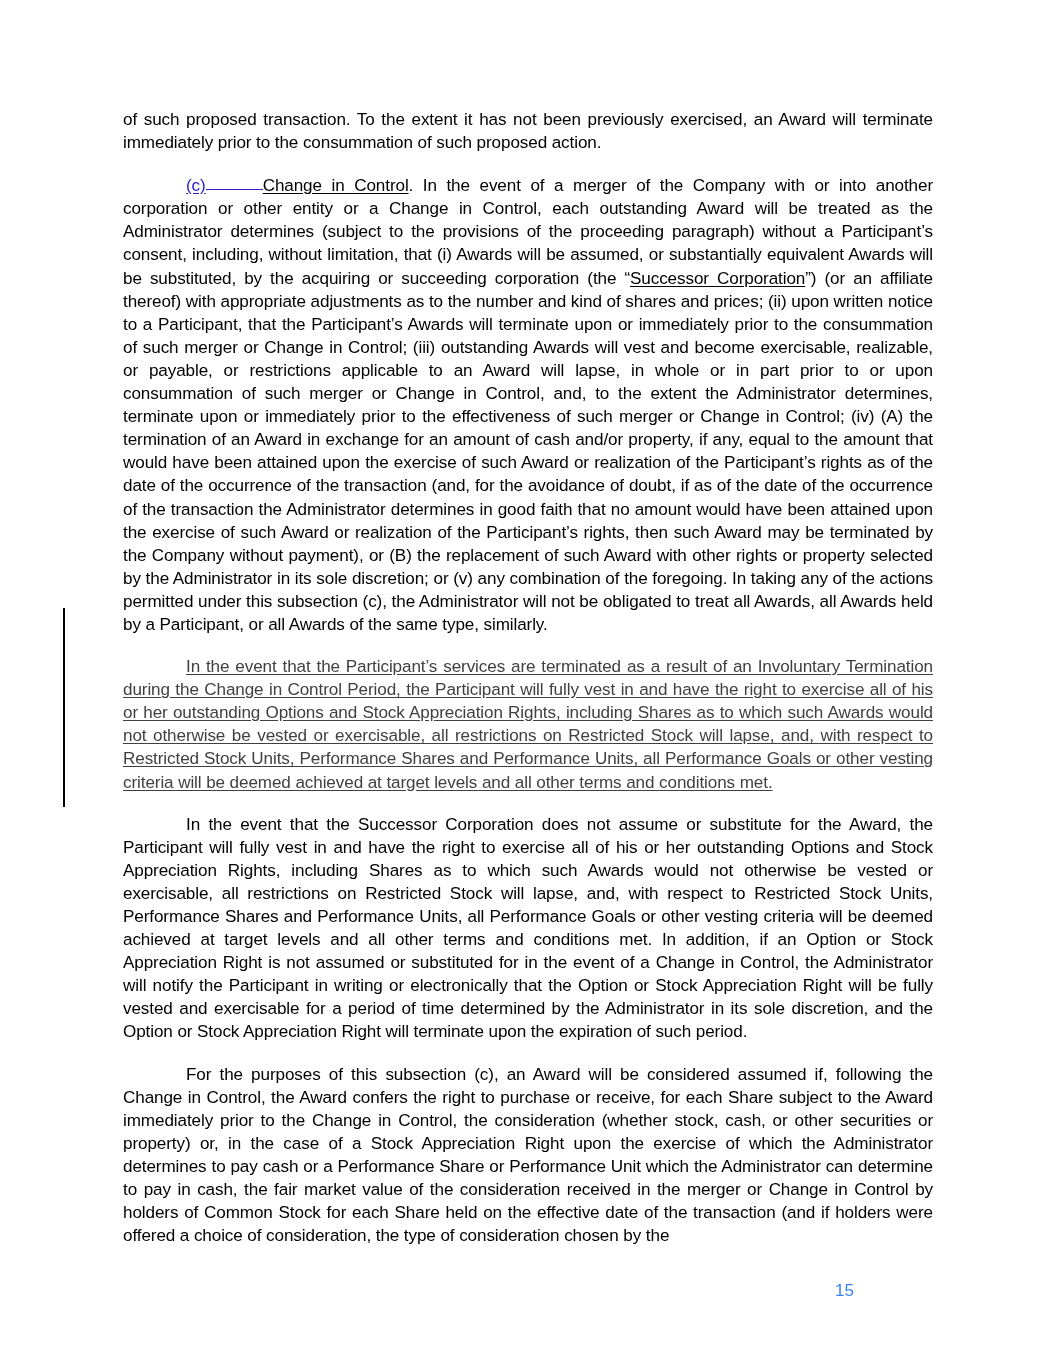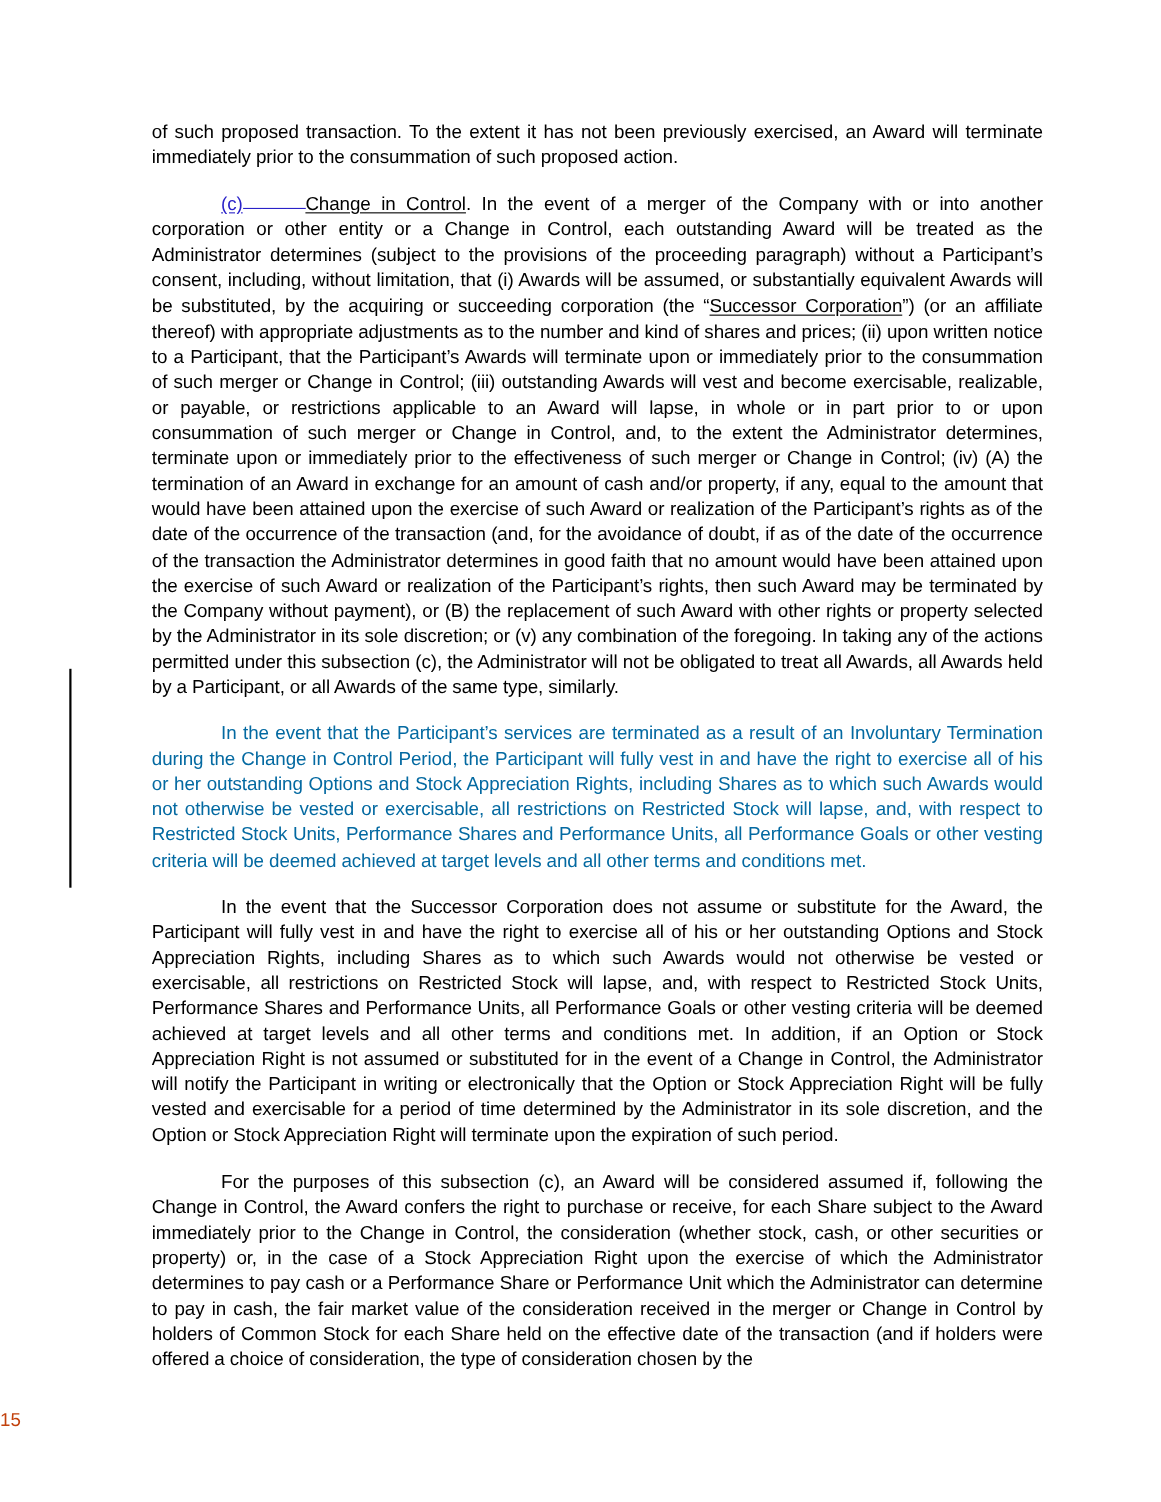--- a/index.html
+++ b/index.html
@@ -13,21 +13,21 @@
   .page {
     position: relative;
     width: 1055px;
     height: 1365px;
     background: #ffffff;
     overflow: hidden;
     box-sizing: border-box;
   }
   .content {
     position: absolute;
-    left: 138px;
+    left: 123px;
     top: 108px;
     width: 810px;
   }
   p.para {
     margin: 0 0 19px 0;
     font-size: 17.1px;
     line-height: 23.1px;
     text-align: justify;
     text-justify: inter-word;
     color: #000000;
@@ -39,21 +39,22 @@
   .indent {
     display: inline-block;
     width: 63px;
   }
   .u {
     text-decoration: underline;
     text-underline-offset: 2px;
     margin-top: 22px;
   }
   .ins {
-    color: #0369a1;
+    color: #404040;
+    text-decoration: underline;
     text-underline-offset: 2px;
   }
   .ins-para {
     color: #2a22c8;
   }
   .clause-letter {
     color: #2a22c8;
     text-decoration: underline;
     text-underline-offset: 2px;
   }
@@ -71,23 +72,23 @@
     top: 608px;
     width: 2px;
     height: 199px;
     background: #000000;
   }
   .footer {
     position: absolute;
     left: 0;
     top: 1281px;
     width: 854px;
-    text-align: left;
+    text-align: right;
     font-size: 17px;
-    color: #c2410c;
+    color: #3b82f6;
   }
 </style>
 </head>
 <body>
 
 <div class="page">
 
   <div class="changebar"></div>
 
   <div class="content">

